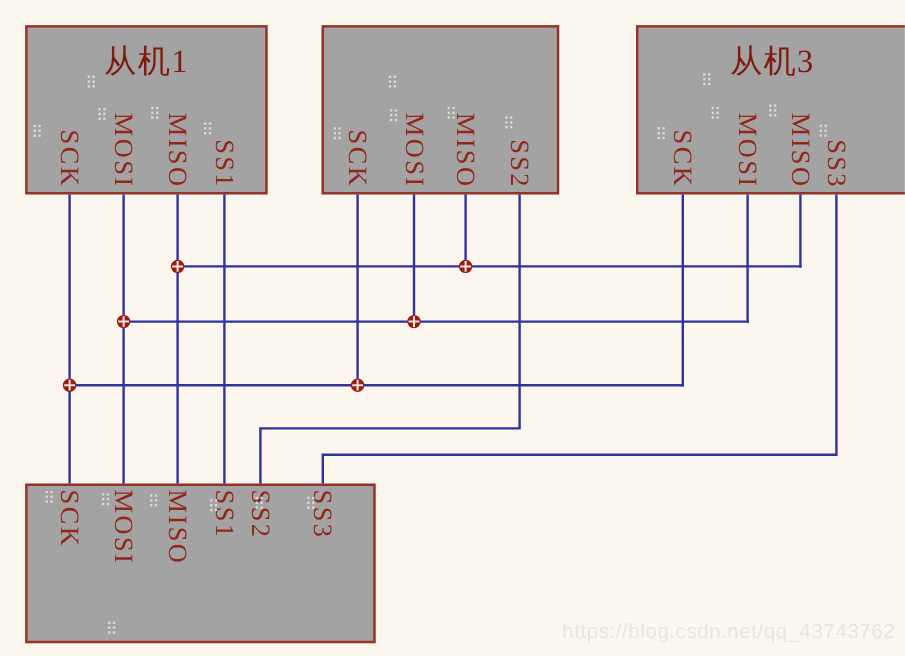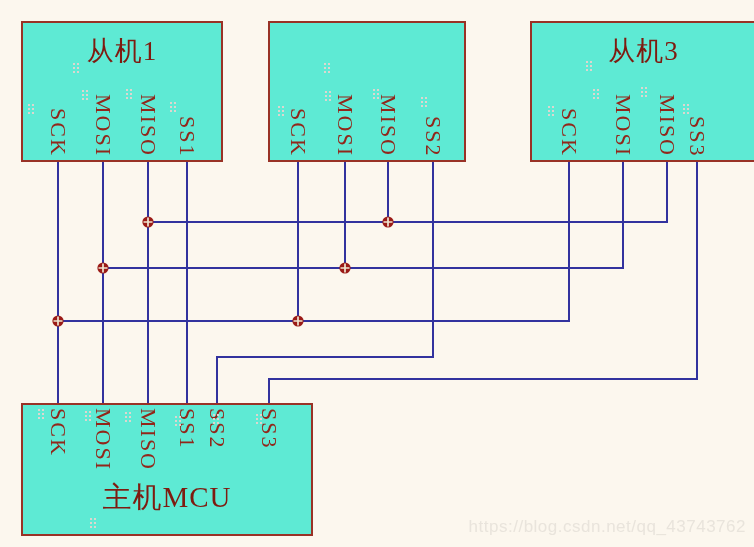--- a/index.html
+++ b/index.html
@@ -7,21 +7,21 @@
     width: 754px; height: 547px;
     background: #FCF7EE;
     font-family: "Liberation Serif", "DejaVu Serif", serif;
     position: relative;
     overflow: hidden;
   }
   .stage { position: absolute; left: 0; top: 0; width: 754px; height: 547px; }
   svg.wires { position: absolute; left: 0; top: 0; }
   .box {
     position: absolute;
-    background: #5eead4;
+    background: #a3a3a3;
     border: 2px solid #993226;
     box-sizing: border-box;
   }
   .box-title {
     text-align: center;
     margin-top: 10px;
     font-size: 27px;
     color: #7E1B10;
     letter-spacing: 1px;
   }
@@ -142,21 +142,20 @@
     <div class="pin pin-bottom" style="left:165px">SS3</div>
   </div>
 
   <div class="box" style="left:21px; top:403px; width:292px; height:133px">
     <div class="pin pin-top" style="left:35px">SCK</div>
     <div class="pin pin-top" style="left:80px">MOSI</div>
     <div class="pin pin-top" style="left:125px">MISO</div>
     <div class="pin pin-top" style="left:164px">SS1</div>
     <div class="pin pin-top" style="left:194px">SS2</div>
     <div class="pin pin-top" style="left:246px">SS3</div>
-    <div class="master-title">主机MCU</div>
   </div>
 
   <div class="dots" style="left:73px;top:63px"></div>
   <div class="dots" style="left:28px;top:104px"></div>
   <div class="dots" style="left:82px;top:90px"></div>
   <div class="dots" style="left:126px;top:89px"></div>
   <div class="dots" style="left:170px;top:102px"></div>
   <div class="dots" style="left:324px;top:63px"></div>
   <div class="dots" style="left:278px;top:106px"></div>
   <div class="dots" style="left:325px;top:91px"></div>

